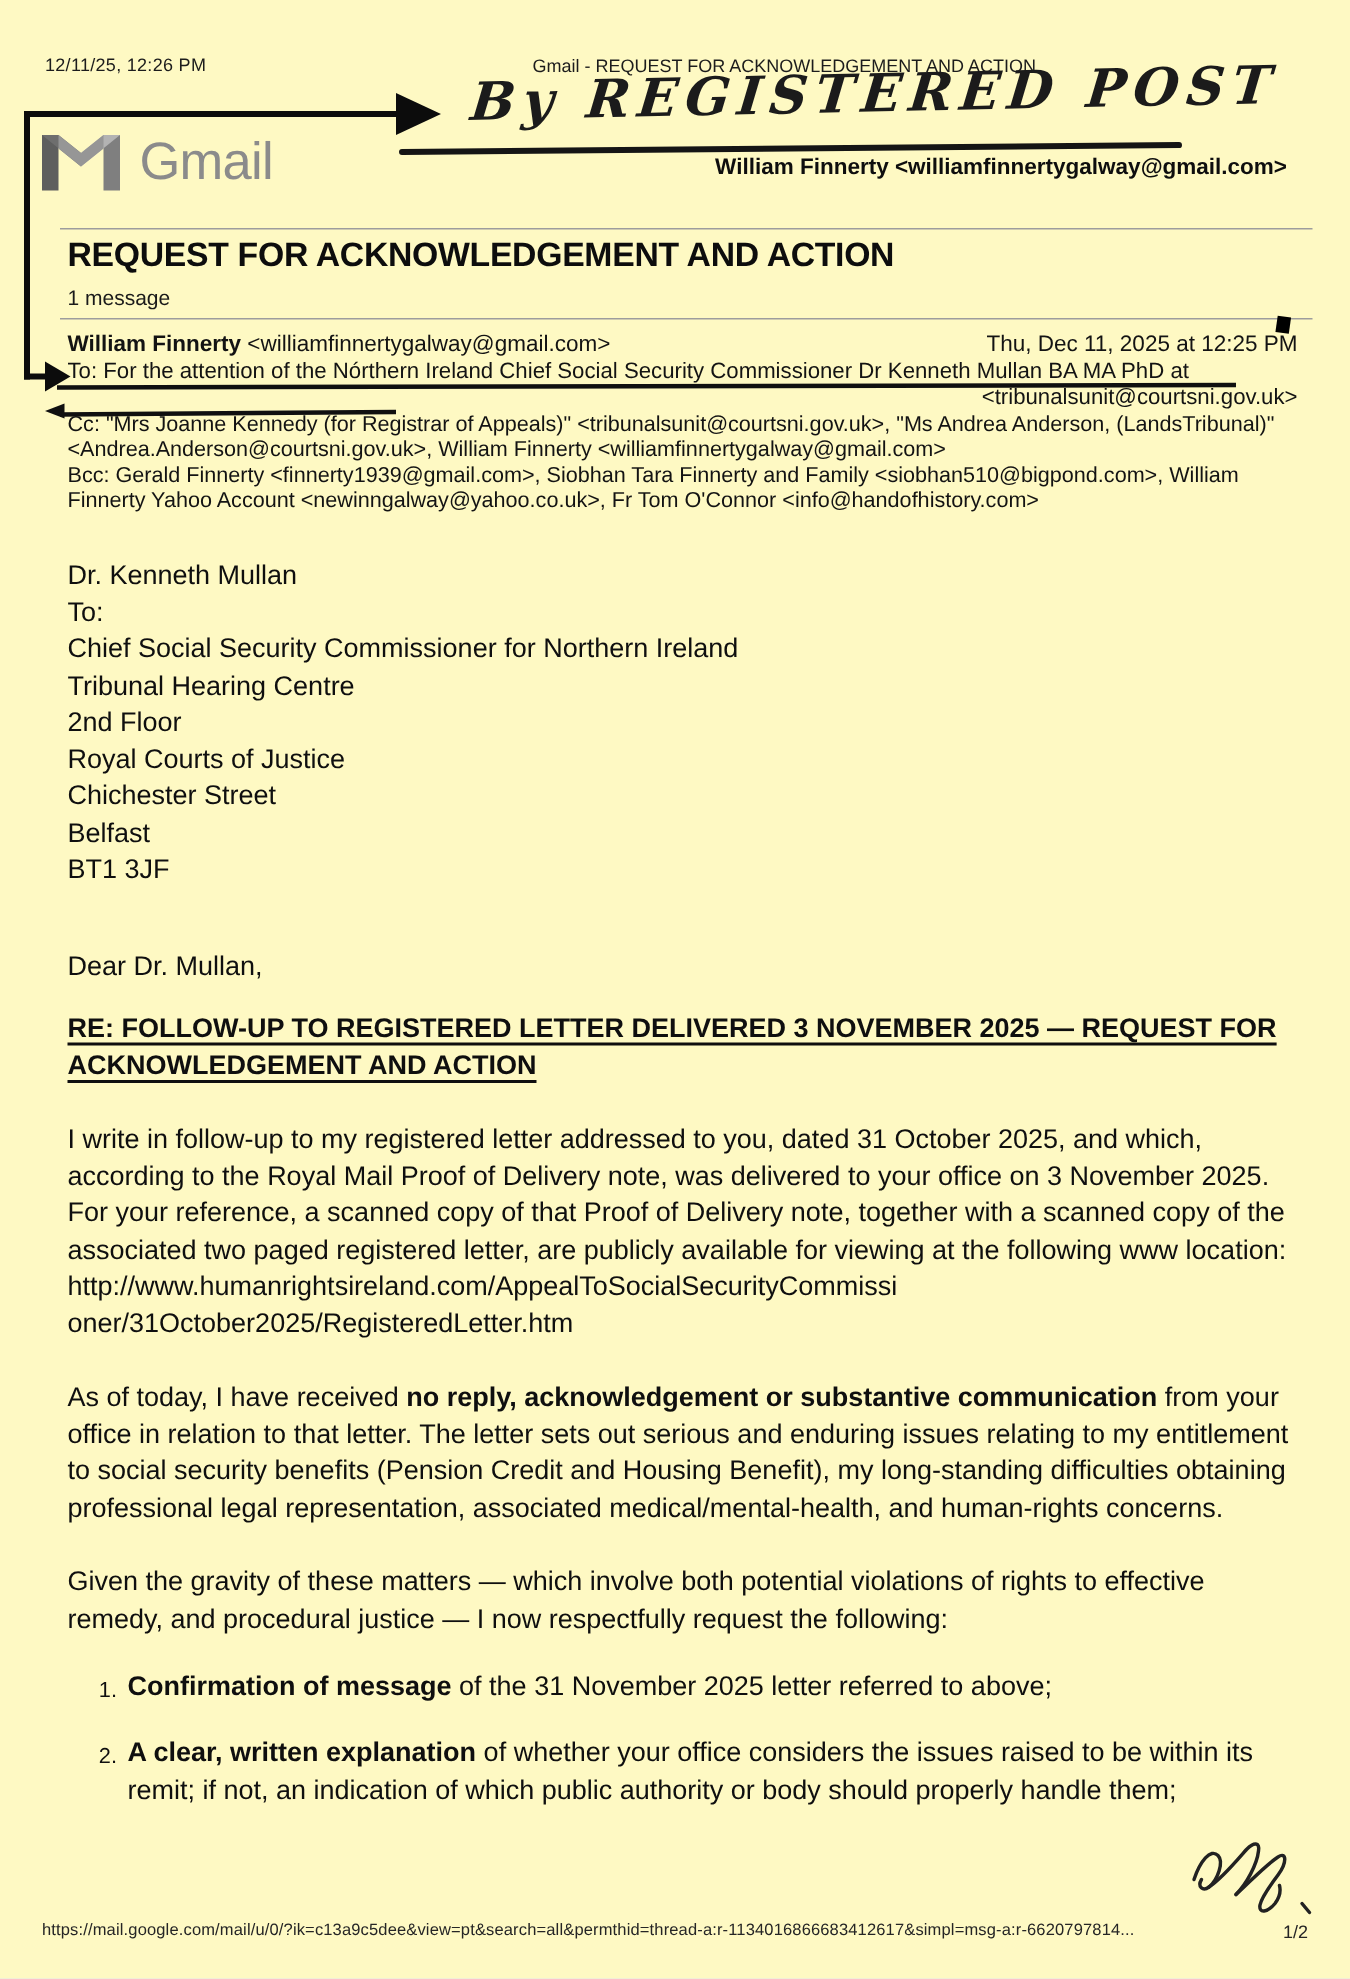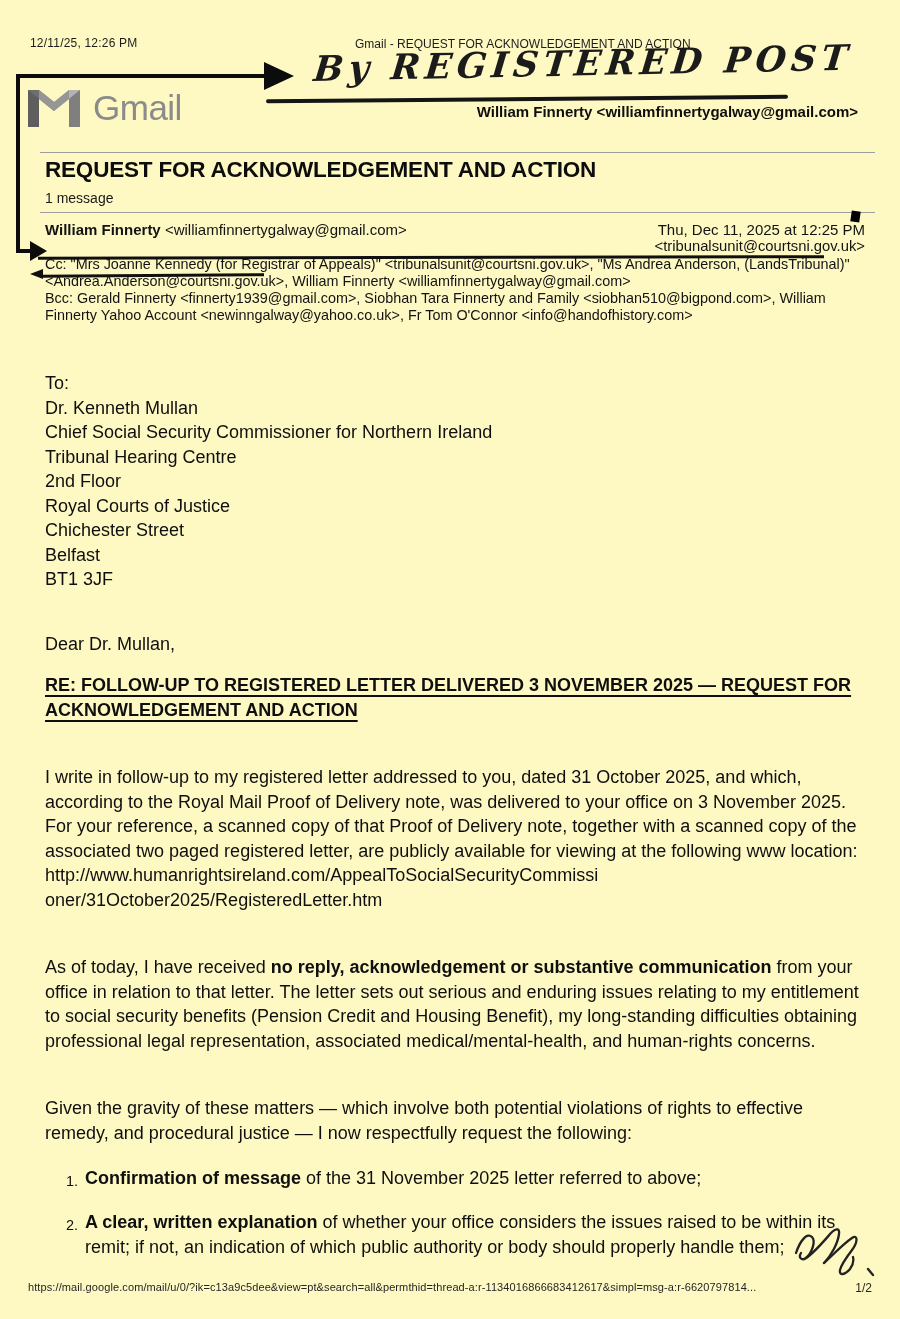--- a/index.html
+++ b/index.html
@@ -117,21 +117,21 @@
   .letter {
     position: absolute; left: 45px; top: 371px; width: 817px;
     font-size: 18px; line-height: 24.5px; color: #0f0f0f;
   }
   .letter .addr { }
   .salutation { margin-top: 40px; }
   .re-heading {
     margin-top: 17px; font-weight: bold;
     text-decoration: underline; text-decoration-thickness: 2px; text-underline-offset: 3.5px;
   }
-  .para { margin-top: 43px; }
+  .para { margin-top: 25px; }
   .url-line { word-break: break-all; }
   .req-list { margin-top: 21px; }
   .req-item { display: flex; margin-top: 17px; }
   .req-item:first-child { margin-top: 0; }
   .req-num { width: 40px; min-width: 40px; text-align: right; padding-right: 7px; font-size: 14.5px; padding-top: 2.5px; }
   .req-body { flex: 1; padding-right: 24px; }
   .bold { font-weight: bold; }
 
   .signature { position: absolute; left: 790px; top: 1213px; }
 </style>
@@ -171,33 +171,34 @@
   <div class="subject-title">REQUEST FOR ACKNOWLEDGEMENT AND ACTION</div>
   <div class="message-count">1 message</div>
 
   <div class="rule rule-2"></div>
 
   <div class="meta">
     <div class="from-row">
       <span><span class="from-name">William Finnerty</span><span> &lt;williamfinnertygalway@gmail.com&gt;</span></span>
       <span>Thu, Dec 11, 2025 at 12:25 PM</span>
     </div>
+    <div class="to-l1">To: For the attention of the Nórthern Ireland Chief Social Security Commissioner Dr Kenneth Mullan BA MA PhD at</div>
     <div class="to-l2">&lt;tribunalsunit@courtsni.gov.uk&gt;</div>
     <div class="cc">Cc: "Mrs Joanne Kennedy (for Registrar of Appeals)" &lt;tribunalsunit@courtsni.gov.uk&gt;, "Ms Andrea Anderson, (LandsTribunal)" &lt;Andrea.Anderson@courtsni.gov.uk&gt;, William Finnerty &lt;williamfinnertygalway@gmail.com&gt;</div>
     <div class="bcc">Bcc: Gerald Finnerty &lt;finnerty1939@gmail.com&gt;, Siobhan Tara Finnerty and Family &lt;siobhan510@bigpond.com&gt;, William Finnerty Yahoo Account &lt;newinngalway@yahoo.co.uk&gt;, Fr Tom O'Connor &lt;info@handofhistory.com&gt;</div>
   </div>
 
   <div class="to-underline-1"></div>
   <div class="to-underline-2"></div>
   <div class="to-underline-2-head"></div>
   <div class="scan-blob"></div>
 
   <div class="letter">
+    <div class="addr">Dr. Kenneth Mullan</div>
     <div class="addr">To:</div>
-    <div class="addr">Dr. Kenneth Mullan</div>
     <div class="addr">Chief Social Security Commissioner for Northern Ireland</div>
     <div class="addr">Tribunal Hearing Centre</div>
     <div class="addr">2nd Floor</div>
     <div class="addr">Royal Courts of Justice</div>
     <div class="addr">Chichester Street</div>
     <div class="addr">Belfast</div>
     <div class="addr">BT1 3JF</div>
 
     <div class="salutation">Dear Dr. Mullan,</div>
 

